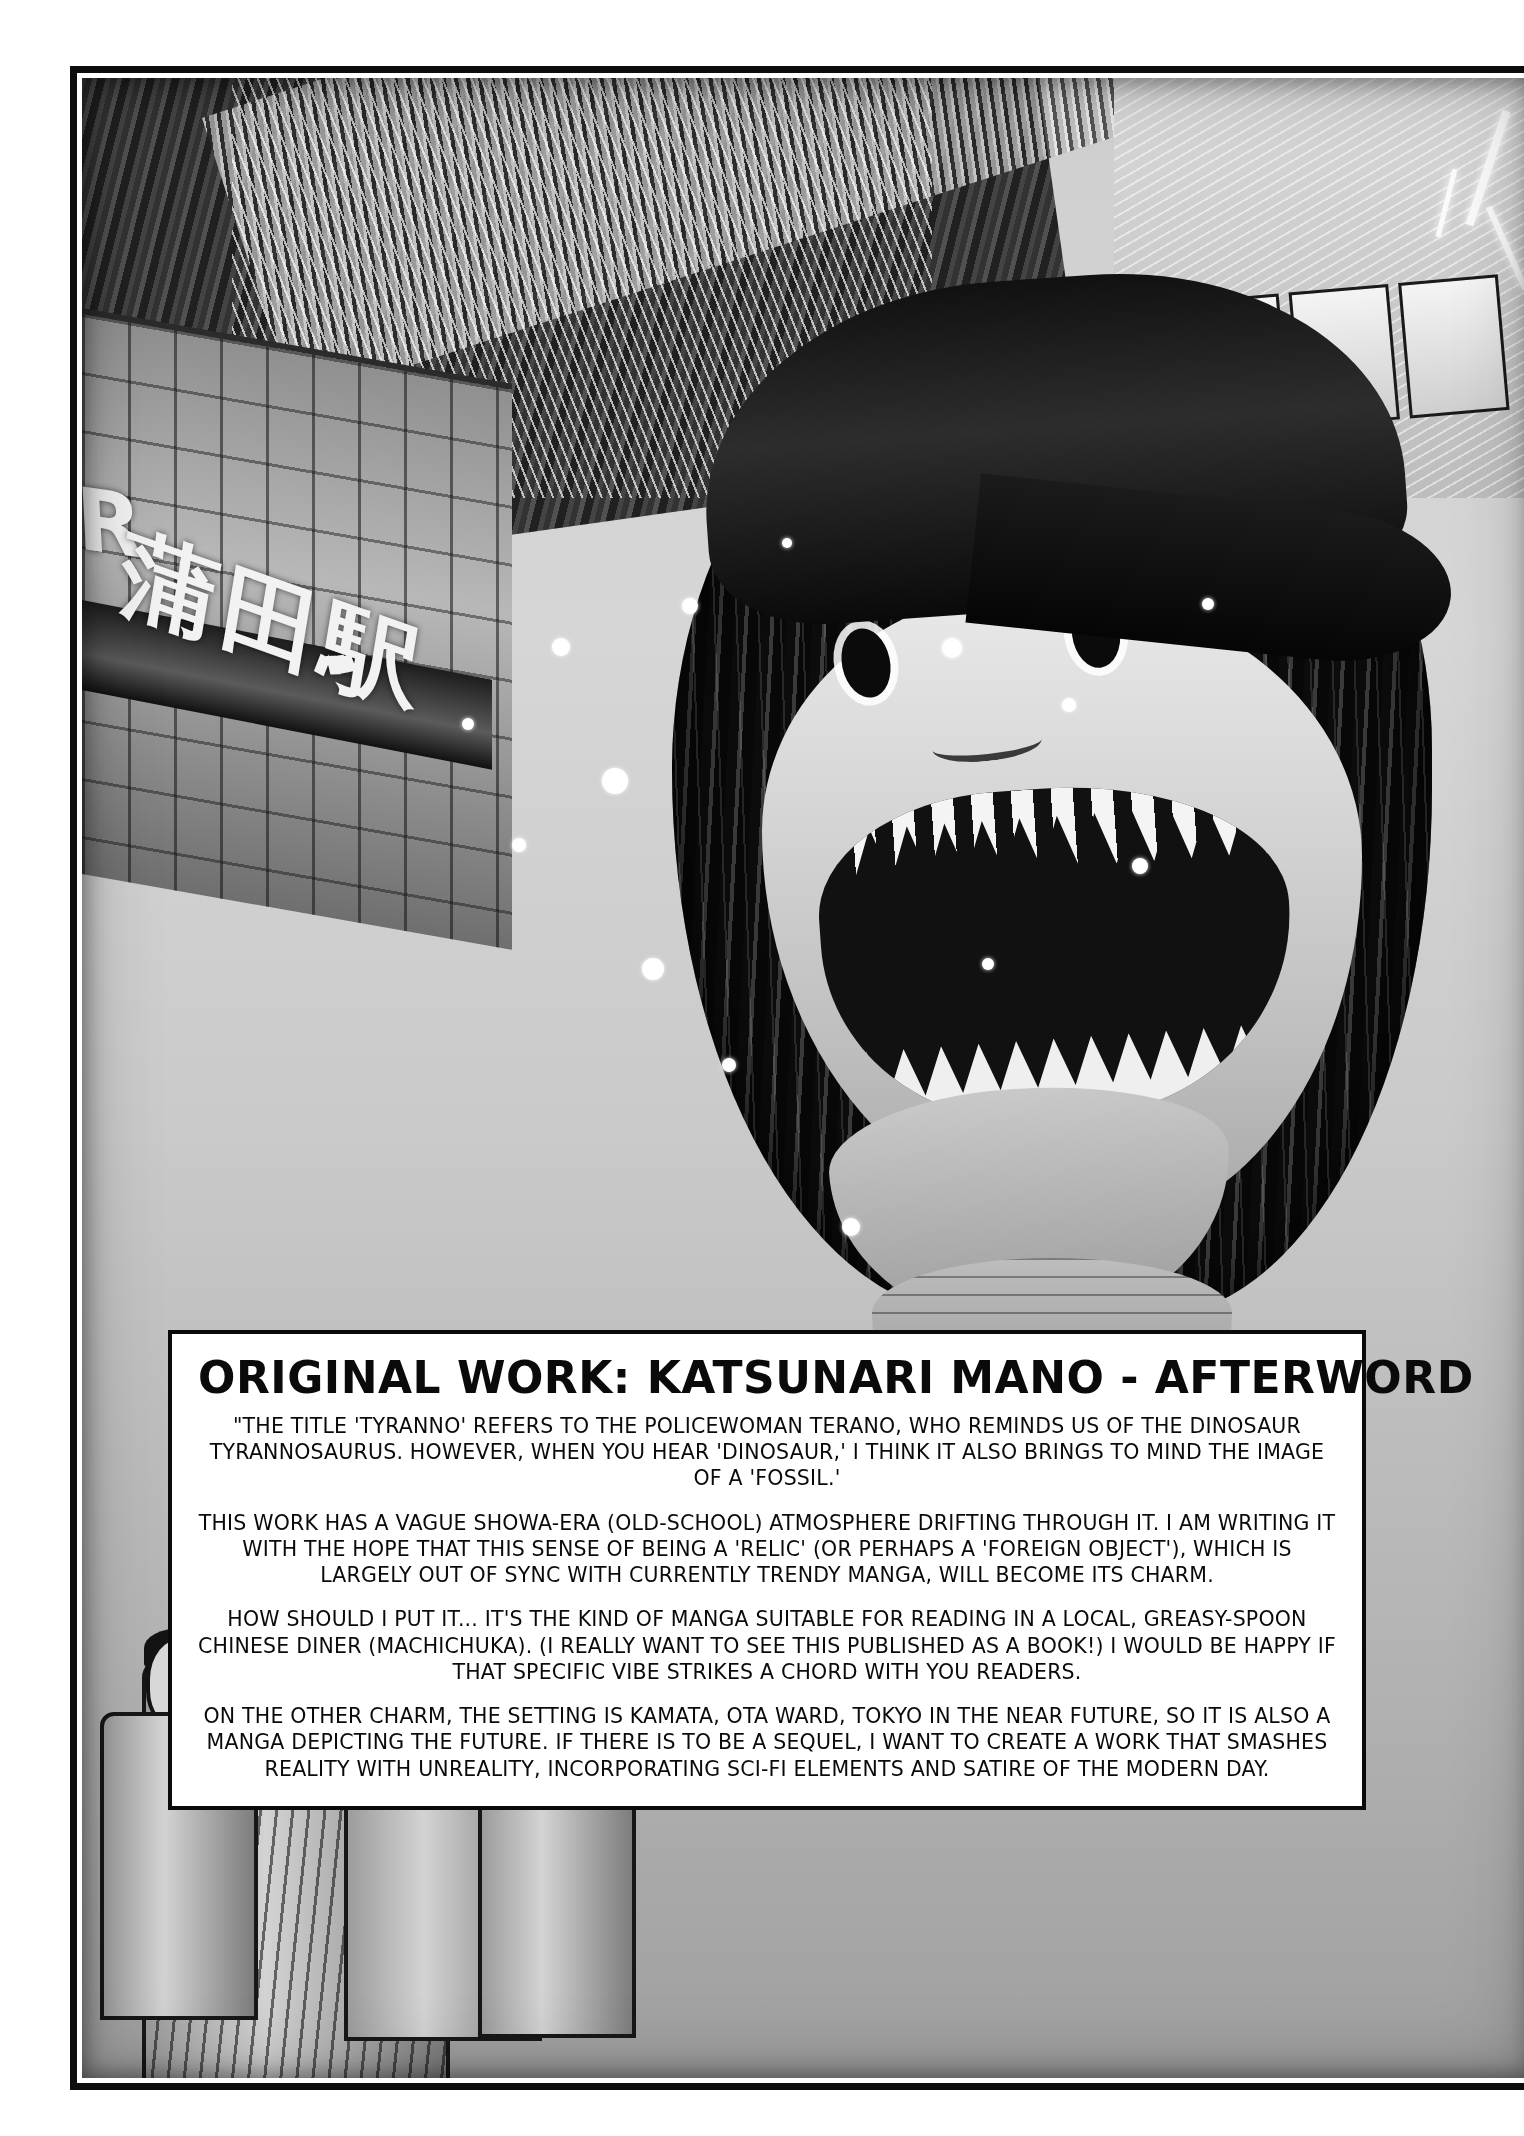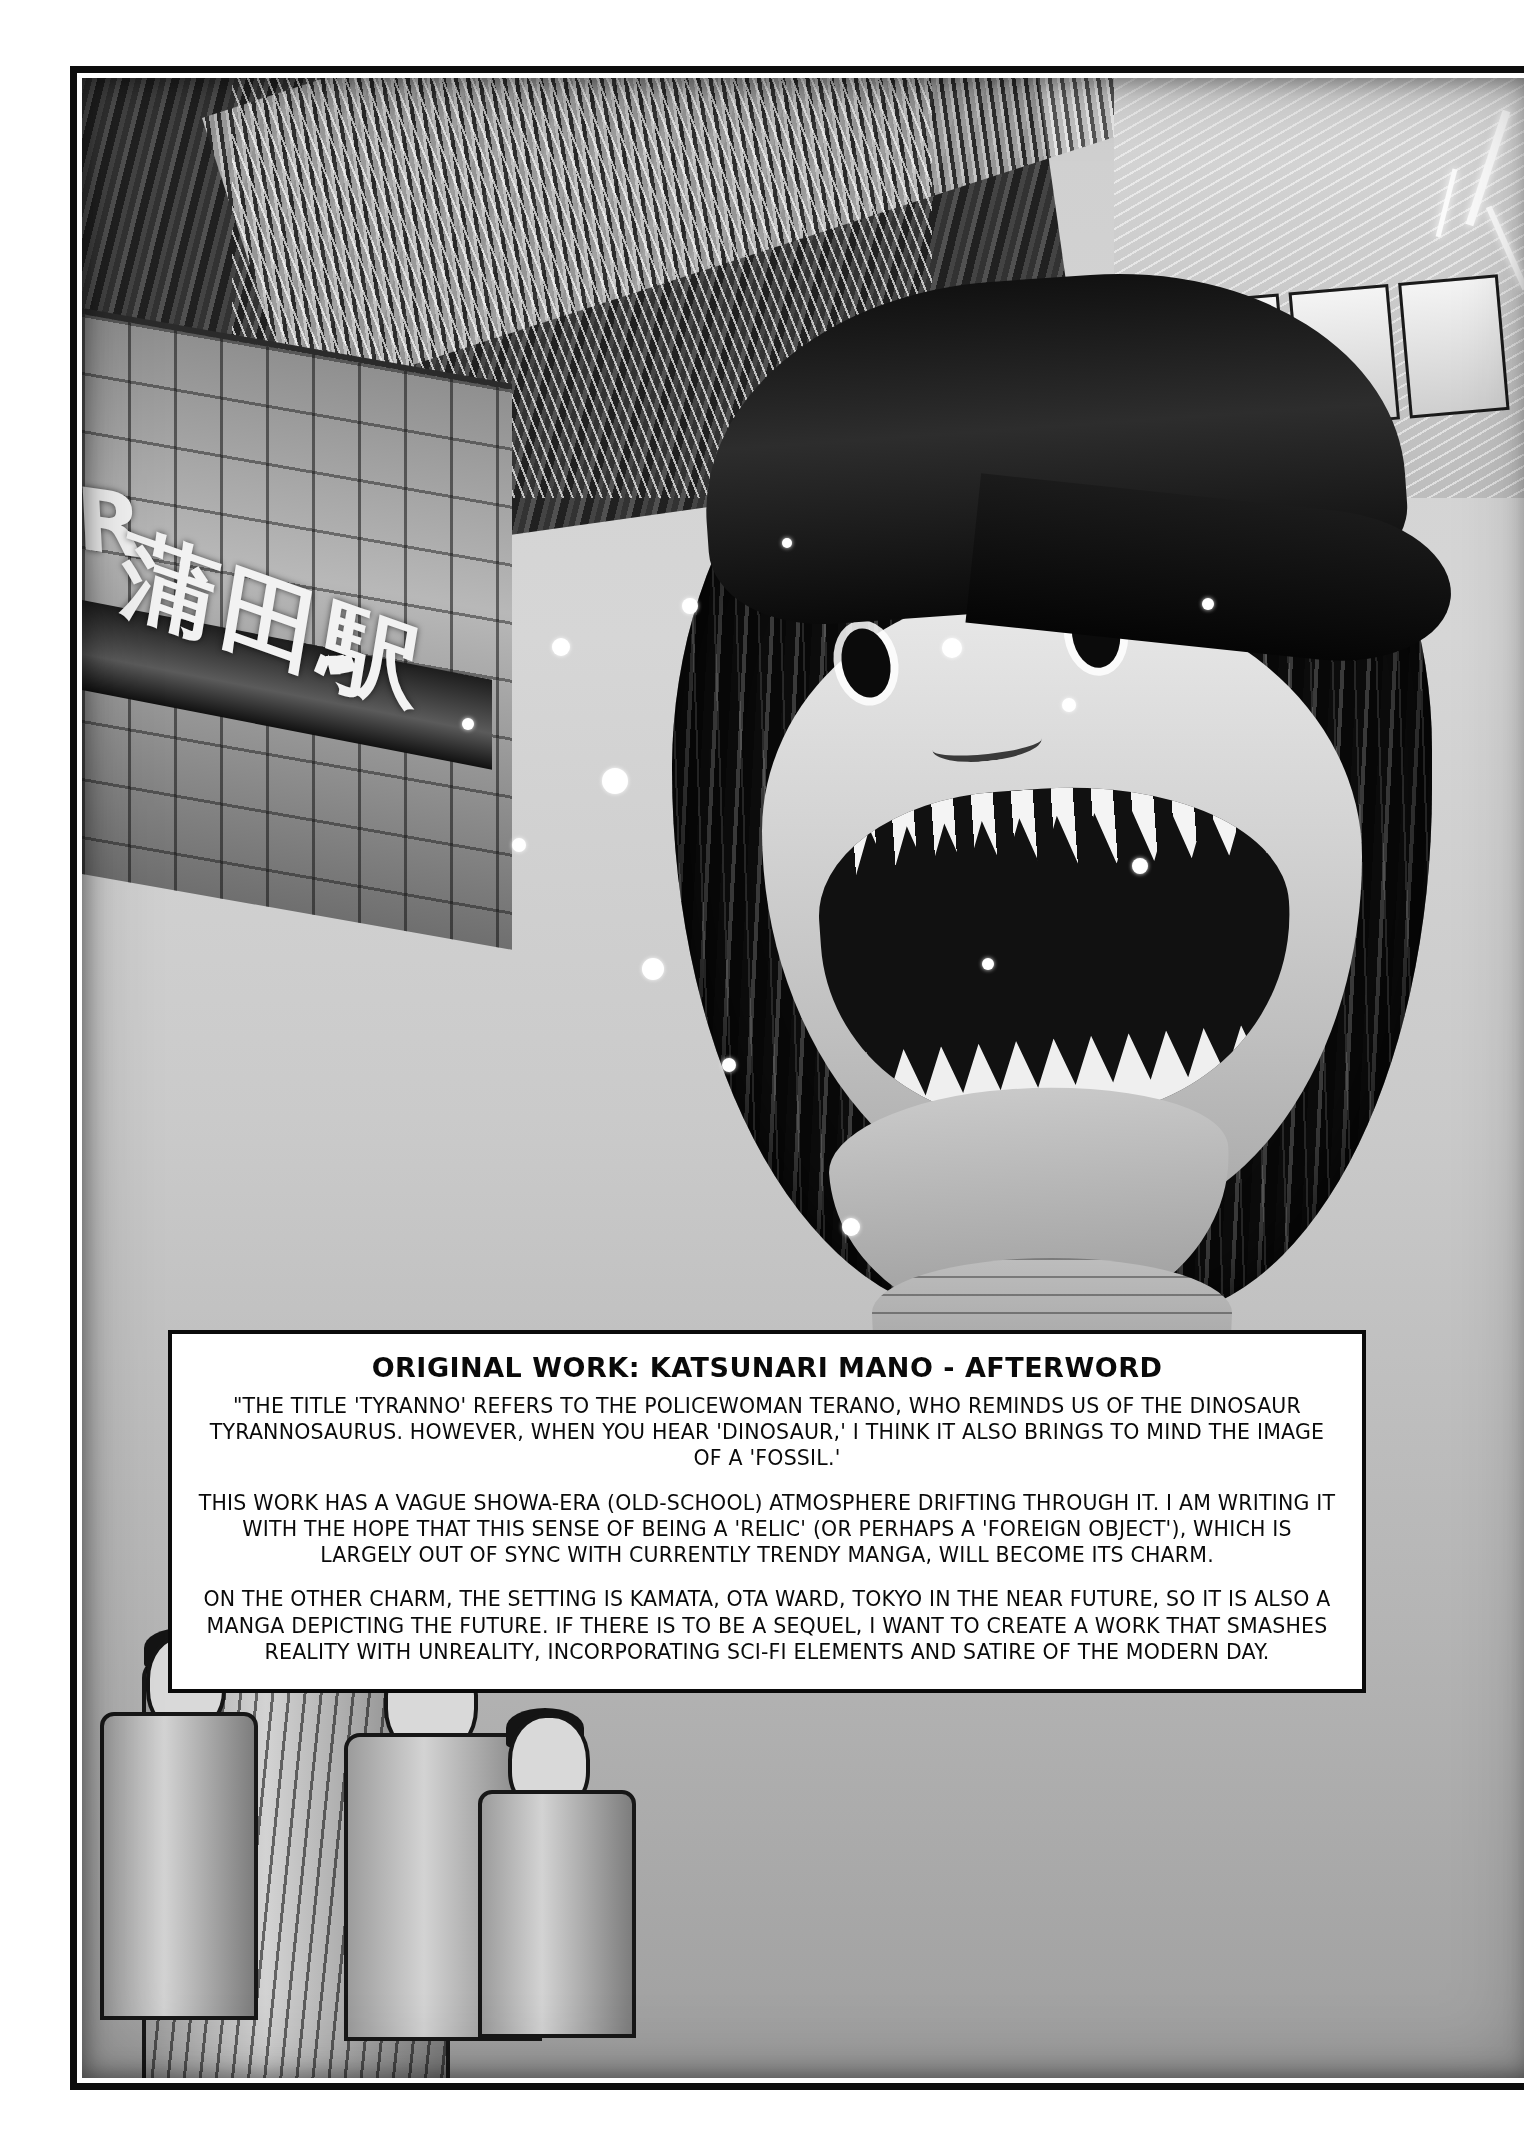--- a/index.html
+++ b/index.html
@@ -356,21 +356,21 @@
     background: #ffffff;
     border: 4px solid #0a0a0a;
     box-sizing: border-box;
     padding: 14px 26px 22px 26px;
     text-align: center;
     color: #0a0a0a;
   }
   #afterword .title {
     font-family: "DejaVu Sans", sans-serif;
     font-weight: bold;
-    font-size: 27px;
+    font-size: 44px;
     letter-spacing: 0.5px;
     margin: 4px 0 10px 0;
     white-space: nowrap;
   }
   #afterword p {
     font-family: "DejaVu Sans", sans-serif;
     font-size: 20.5px;
     line-height: 1.28;
     margin: 0 0 18px 0;
     letter-spacing: 0.2px;
@@ -471,16 +471,17 @@
 
     <div class="ink-edge"></div>
   </div>
 
   <div class="rough-border"></div>
 
   <div id="afterword">
     <div class="title">ORIGINAL WORK: KATSUNARI MANO - AFTERWORD</div>
     <p>"THE TITLE 'TYRANNO' REFERS TO THE POLICEWOMAN TERANO, WHO REMINDS US OF THE DINOSAUR TYRANNOSAURUS. HOWEVER, WHEN YOU HEAR 'DINOSAUR,' I THINK IT ALSO BRINGS TO MIND THE IMAGE OF A 'FOSSIL.'</p>
     <p>THIS WORK HAS A VAGUE SHOWA-ERA (OLD-SCHOOL) ATMOSPHERE DRIFTING THROUGH IT. I AM WRITING IT WITH THE HOPE THAT THIS SENSE OF BEING A 'RELIC' (OR PERHAPS A 'FOREIGN OBJECT'), WHICH IS LARGELY OUT OF SYNC WITH CURRENTLY TRENDY MANGA, WILL BECOME ITS CHARM.</p>
+    <p>HOW SHOULD I PUT IT... IT'S THE KIND OF MANGA SUITABLE FOR READING IN A LOCAL, GREASY-SPOON CHINESE DINER (MACHICHUKA). (I REALLY WANT TO SEE THIS PUBLISHED AS A BOOK!) I WOULD BE HAPPY IF THAT SPECIFIC VIBE STRIKES A CHORD WITH YOU READERS.</p>
     <p>ON THE OTHER CHARM, THE SETTING IS KAMATA, OTA WARD, TOKYO IN THE NEAR FUTURE, SO IT IS ALSO A MANGA DEPICTING THE FUTURE. IF THERE IS TO BE A SEQUEL, I WANT TO CREATE A WORK THAT SMASHES REALITY WITH UNREALITY, INCORPORATING SCI-FI ELEMENTS AND SATIRE OF THE MODERN DAY.</p>
   </div>
 
 </div>
 
 </body></html>

